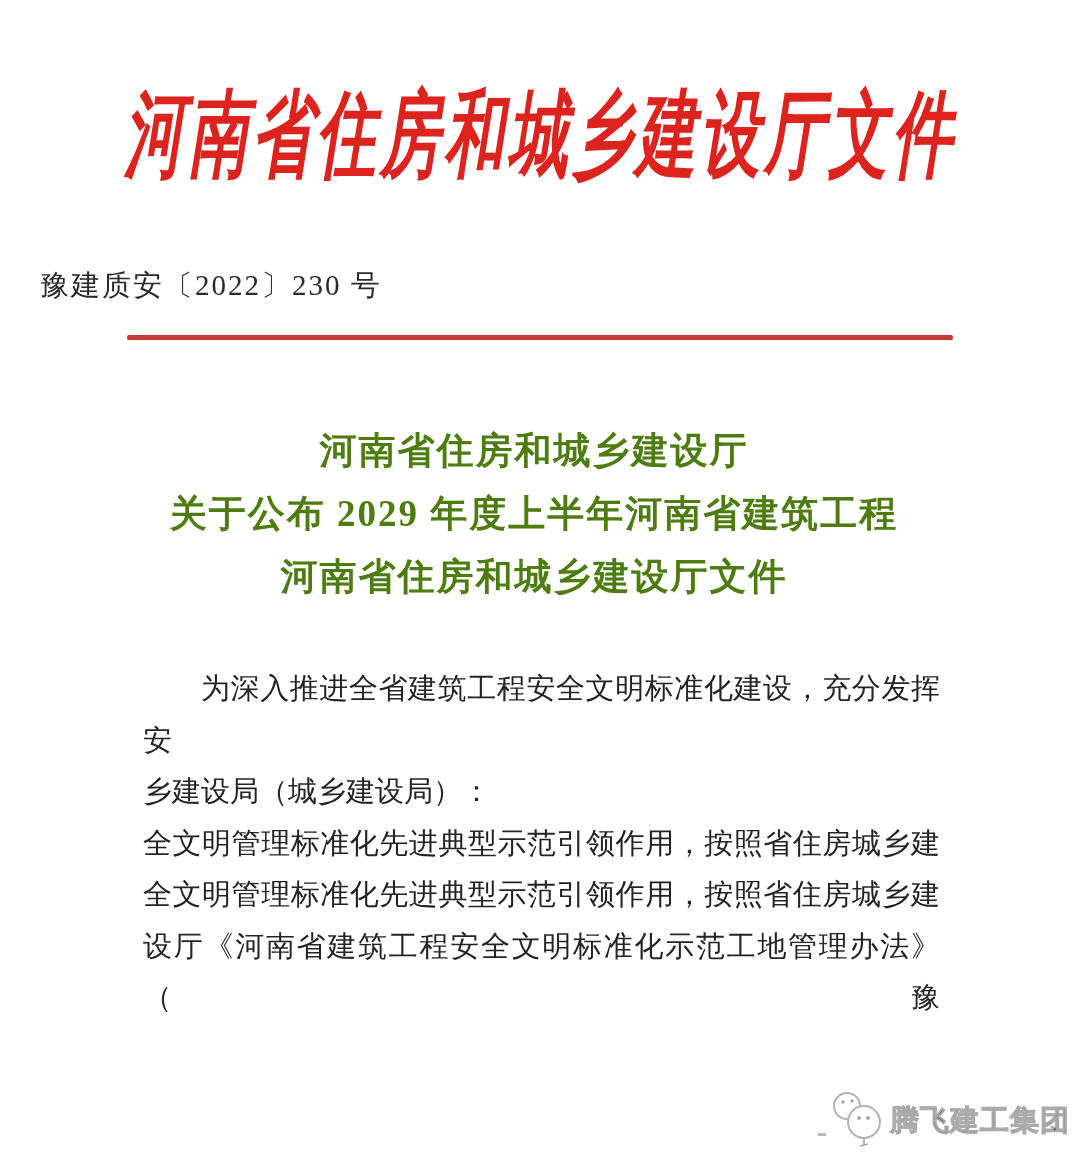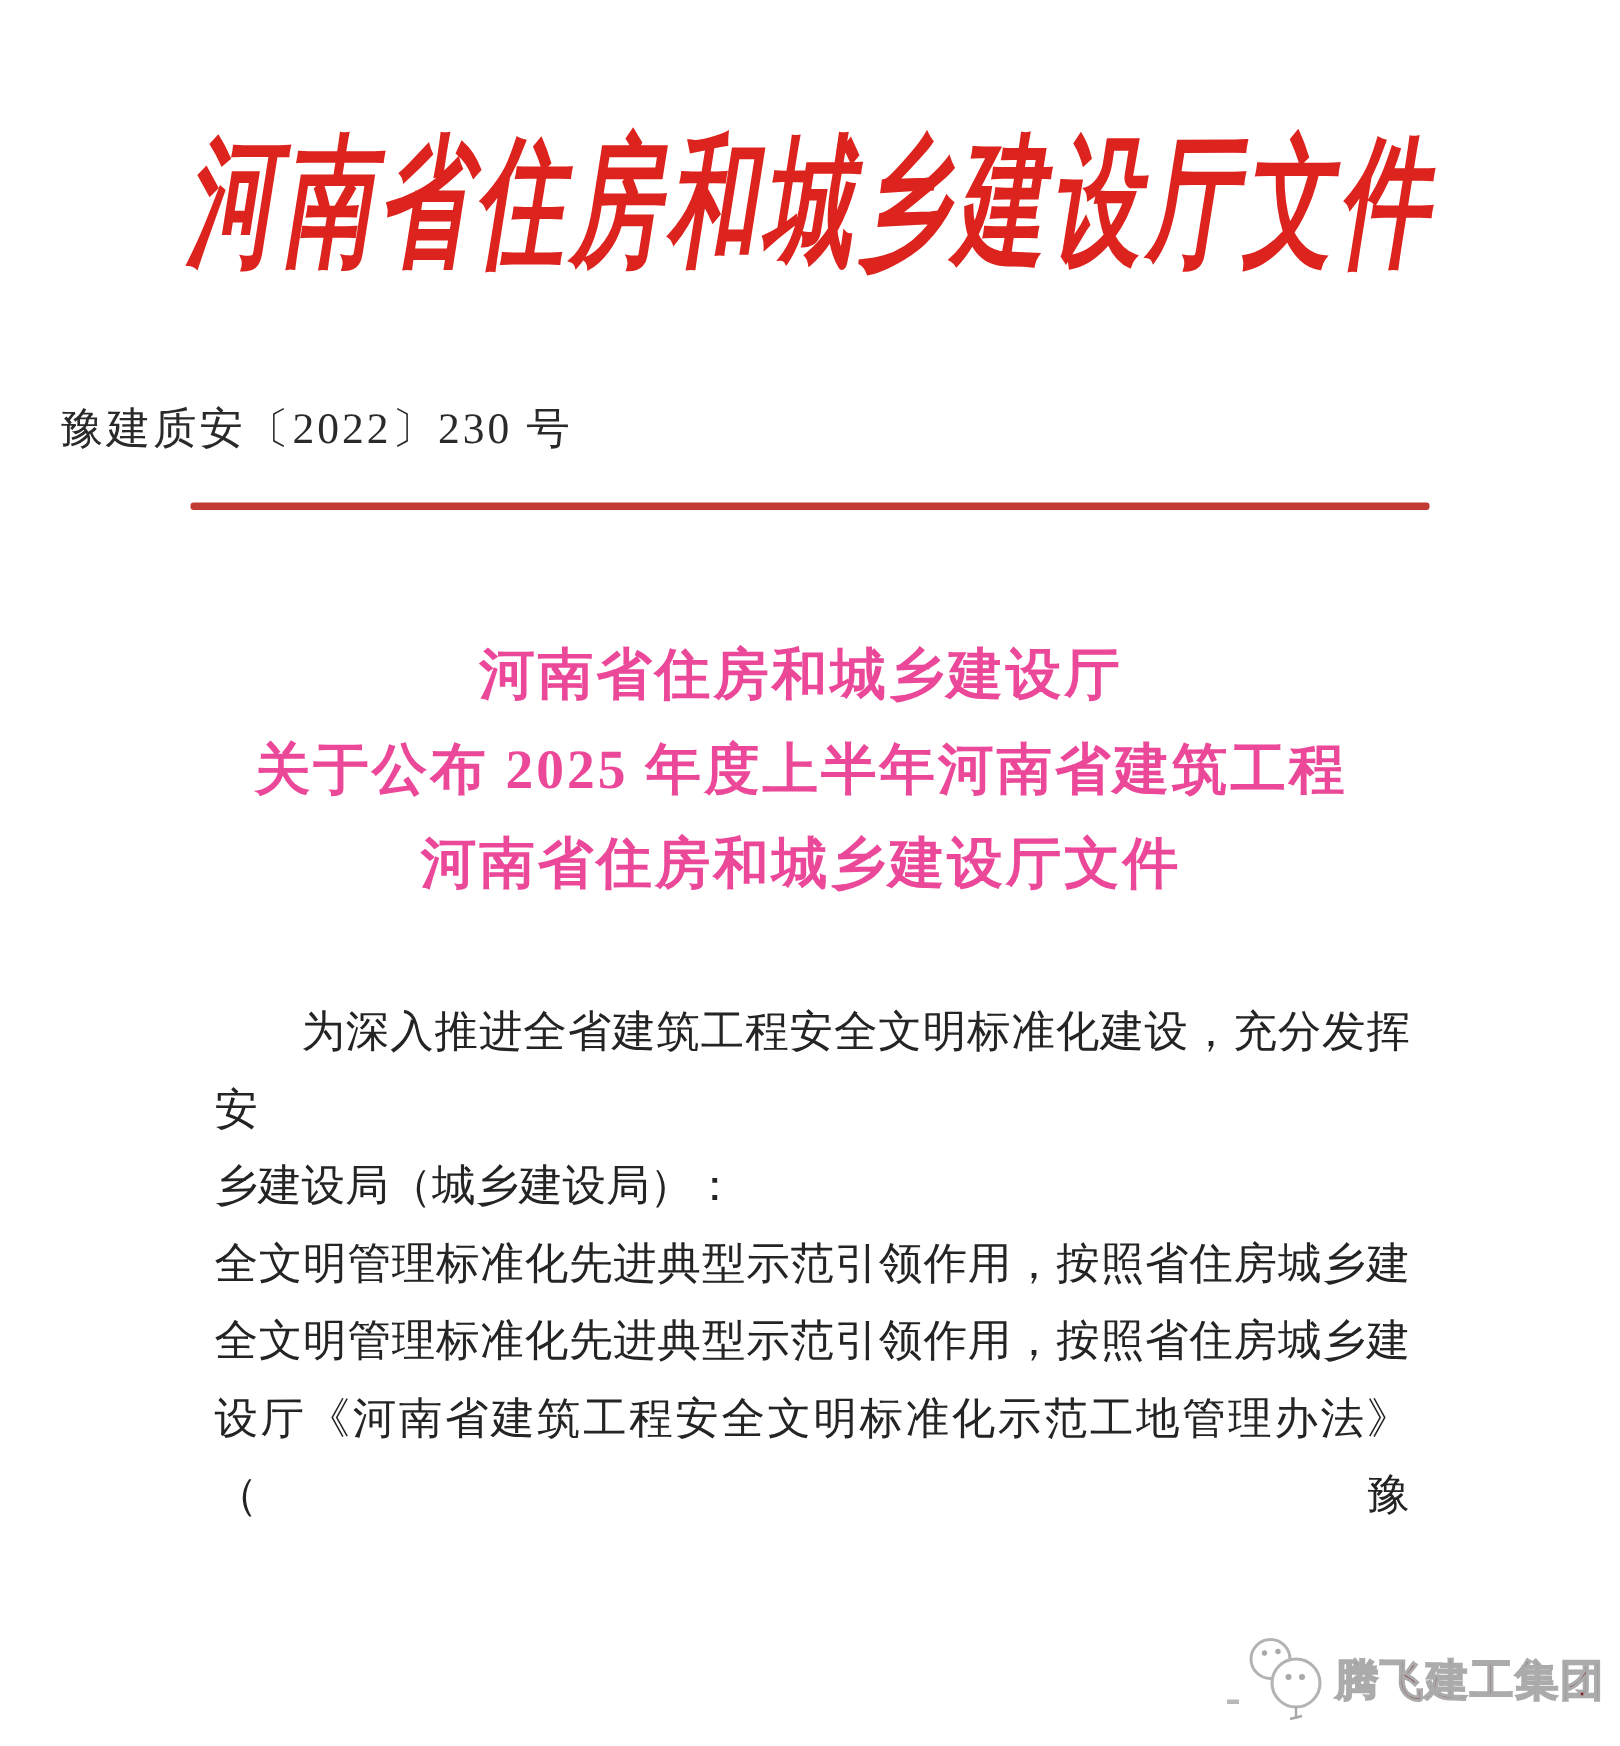--- a/index.html
+++ b/index.html
@@ -34,21 +34,21 @@
   }
   
   .red-rule{
     position:absolute;left:127px;top:335px;
     width:826px;height:5px;
     background:#c13b34;border-radius:2px;
   }
   
   .doc-title{
     position:absolute;left:0;top:419px;width:1068px;
-    text-align:center;color:#ec4899;
+    text-align:center;color:#4d7c0f;
   }
   .doc-title .t-line{
     font-size:37px;font-weight:bold;
     line-height:63px;
     letter-spacing:2px;
     white-space:nowrap;
   }
   
   .body-block{
     position:absolute;left:143px;top:661px;width:797px;
@@ -94,21 +94,21 @@
   <div class="letterhead">
     <span class="letterhead-text">河南省住房和城乡建设厅文件</span>
   </div>
 
   <div class="doc-number">豫建质安〔2022〕230 号</div>
 
   <div class="red-rule"></div>
 
   <div class="doc-title">
     <div class="t-line">河南省住房和城乡建设厅</div>
-    <div class="t-line">关于公布 2025 年度上半年河南省建筑工程</div>
+    <div class="t-line">关于公布 2029 年度上半年河南省建筑工程</div>
     <div class="t-line">河南省住房和城乡建设厅文件</div>
   </div>
 
   <div class="body-block">
     <div class="b-line indent para-gap">为深入推进全省建筑工程安全文明标准化建设，充分发挥安</div>
     <div class="b-line no-stretch">乡建设局（城乡建设局）：</div>
     <div class="b-line">全文明管理标准化先进典型示范引领作用，按照省住房城乡建</div>
     <div class="b-line">全文明管理标准化先进典型示范引领作用，按照省住房城乡建</div>
     <div class="b-line">设厅《河南省建筑工程安全文明标准化示范工地管理办法》（豫</div>
 

